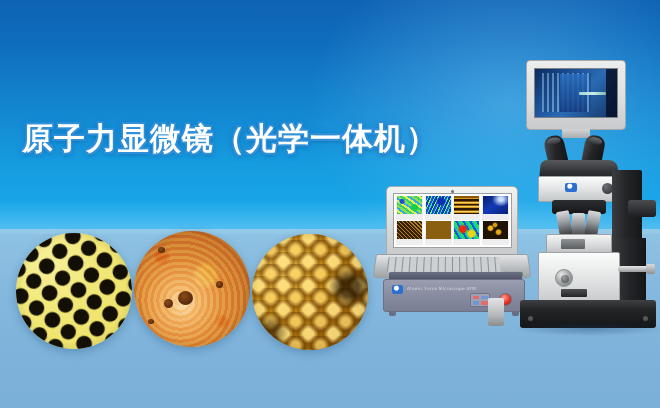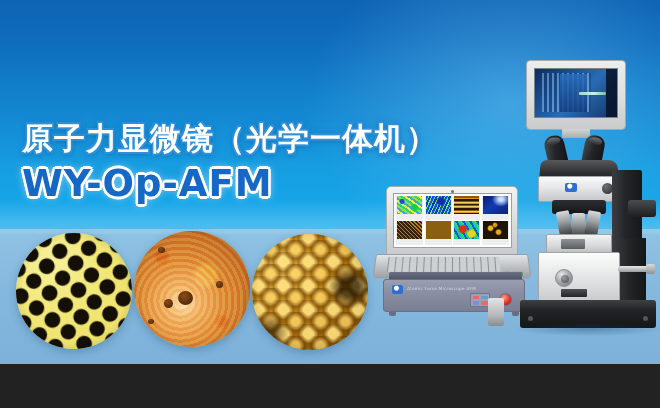--- a/index.html
+++ b/index.html
@@ -1,18 +1,18 @@
 <!DOCTYPE html>
 <html><head>
 <meta charset="utf-8">
 <style>
   html,body{margin:0;padding:0;background:#222;}
   *{box-sizing:border-box;}
   .banner{
-    position:relative;width:660px;height:364px;overflow:hidden;
+    position:relative;width:660px;height:408px;overflow:hidden;
     font-family:"Liberation Sans","DejaVu Sans",sans-serif;
     background:#1168b8;
   }
   
   .bg-top{
     position:absolute;left:0;top:0;width:660px;height:229px;
     background:linear-gradient(180deg,#0f63b4 0%,#0f6cbd 18%,#1384cf 45%,#169ce0 72%,#17a8ea 94%,#17aaec 100%);
   }
   .bg-bottom{
     position:absolute;left:0;top:229px;width:660px;height:179px;
@@ -380,21 +380,20 @@
 
 <div class="banner">
 
   <div class="bg-top"></div>
   <div class="bg-bottom"></div>
   <div class="bg-glow"></div>
   <div class="bg-sheen"></div>
 
   <div class="titles">
     <div class="title-cn">原子力显微镜（光学一体机）</div>
-    <div class="title-en">WY-Op-AFM</div>
   </div>
 
   <div class="circles">
     <div class="circ circ-1">
       <div class="c1-base"></div>
       <div class="c1-dots"></div>
       <div class="c1-dots2"></div>
       <div class="circ-shade"></div>
     </div>
     <div class="circ circ-2">

